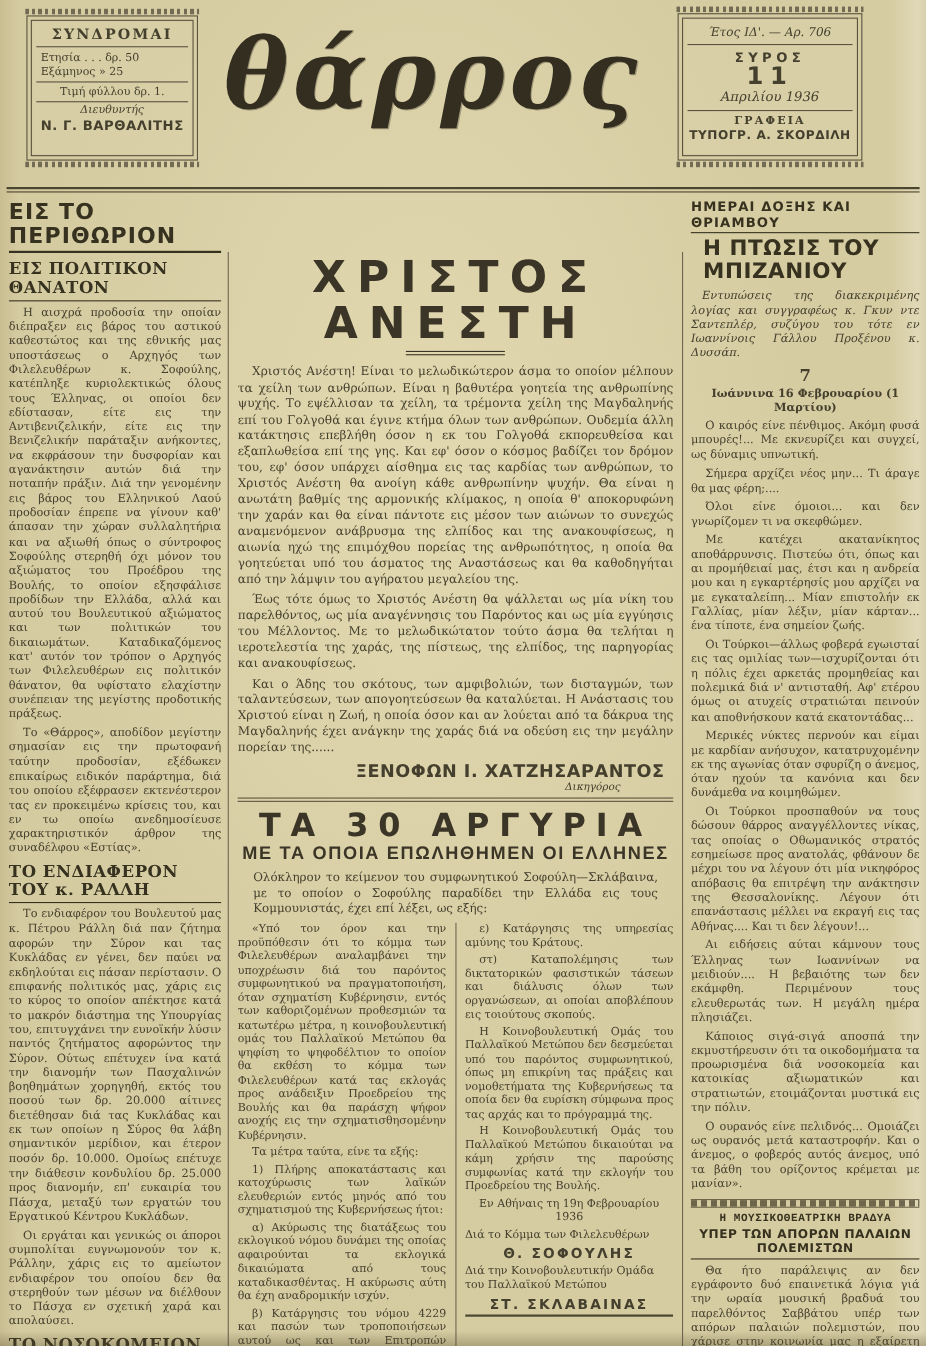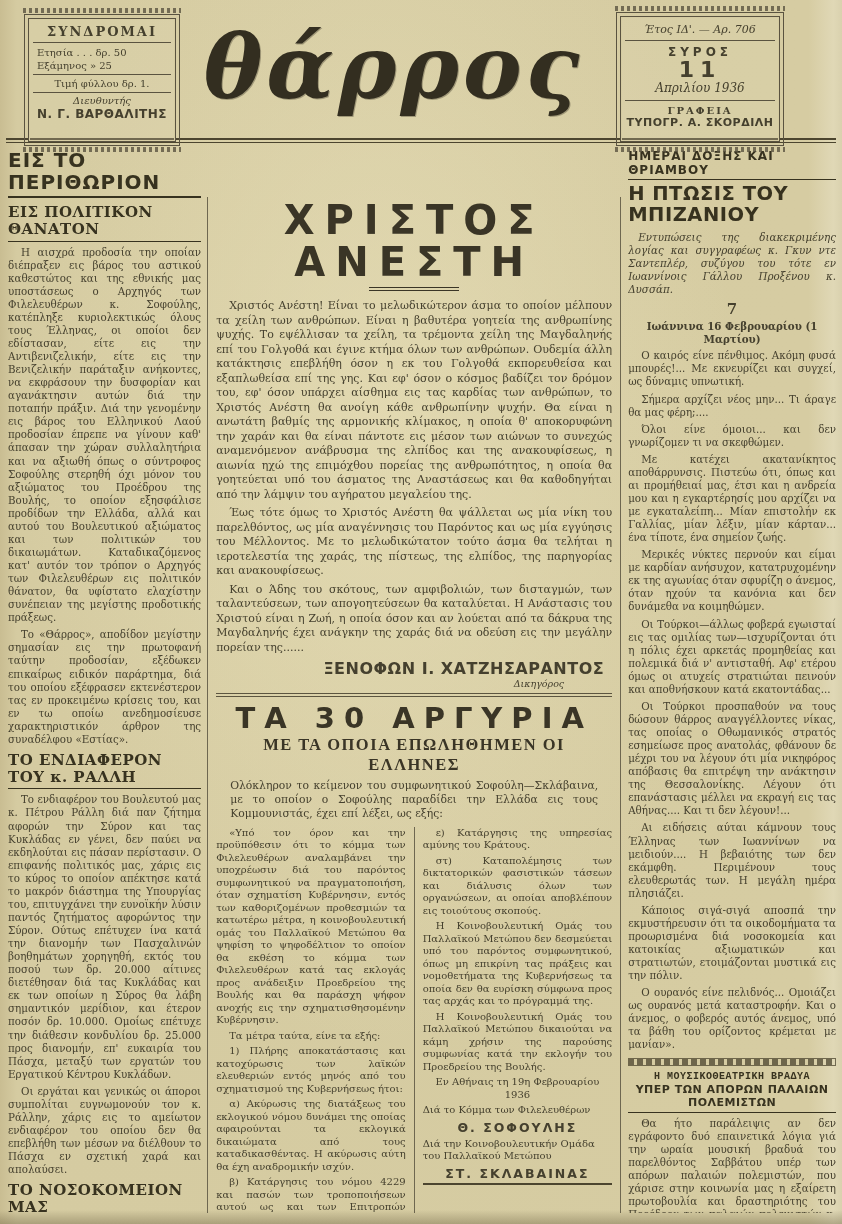--- a/index.html
+++ b/index.html
@@ -15,21 +15,21 @@
     color:#45402e;
     font-family:"DejaVu Serif", serif;
   }
   .page::after{
     content:"";position:absolute;left:0;right:0;bottom:0;height:14px;
     background:linear-gradient(180deg,rgba(0,0,0,0) 0,rgba(90,80,50,.35) 100%);
     pointer-events:none;
   }
 
   
-  .masthead{position:relative;height:138px;}
+  .masthead{position:relative;height:170px;}
   .ornate{
     position:absolute;
     border:1px solid #5a5340;
     box-shadow:inset 0 0 0 2px rgba(0,0,0,0), 0 0 0 3px rgba(90,83,64,0), inset 0 0 0 1px #d6cca2;
     outline:1px solid #5a5340;outline-offset:3px;
     background:rgba(224,216,180,.25);
     text-align:center;
   }
   .ornate::before,.ornate::after{
     content:"";position:absolute;left:-6px;right:-6px;height:5px;
@@ -93,21 +93,21 @@
   .signature{text-align:right;margin:2px 8px 4px 0;}
   .sig-name{font-weight:bold;font-size:16px;font-family:"DejaVu Sans",sans-serif;letter-spacing:.5px;text-align:right;}
   .sig-role{font-size:9.5px;font-style:italic;margin-right:40px;}
   .hr-double{border-top:1px solid #5c5540;border-bottom:1px solid #5c5540;height:2px;margin:4px 0 6px;}
 
   .headline-lg{
     font-family:"DejaVu Sans",sans-serif;font-weight:bold;color:#3a3526;
     font-size:29px;letter-spacing:9px;text-align:center;line-height:1.1;
   }
   .headline-md{
-    font-family:Liberation Serif, serif;font-weight:bold;color:#3a3526;
+    font-family:Liberation Sans, sans-serif;font-weight:bold;color:#3a3526;
     font-size:16.5px;letter-spacing:1.5px;text-align:center;line-height:1.2;margin-bottom:4px;
   }
   .agreement-lead{font-weight:normal;font-size:10.8px;line-height:1.3;text-indent:0;padding:0 14px;margin-bottom:6px;}
 
   .twocol{display:flex;}
   .twocol .subcol{width:50%;overflow:hidden;}
   .twocol .subcol + .subcol{border-left:1px solid #6e6750;padding-left:8px;}
   .twocol .subcol:first-child{padding-right:8px;}
   .twocol p{font-size:10px;line-height:1.25;margin-bottom:3px;}
 
@@ -116,21 +116,21 @@
   .sig-big{font-family:"DejaVu Sans",sans-serif;font-weight:bold;font-size:12.5px;letter-spacing:2px;text-align:center;margin:1px 0 3px;}
   .sig-final{border-bottom:2px solid #4c452f;padding-bottom:2px;}
 
   
   .kicker{
     font-family:"DejaVu Sans",sans-serif;font-weight:bold;font-size:12px;letter-spacing:1px;
     border-bottom:1px solid #37321f;padding-bottom:2px;margin-bottom:3px;color:#37321f;
   }
   .headline-r{
     font-family:"DejaVu Sans",sans-serif;font-weight:bold;font-size:19.5px;letter-spacing:.5px;
-    color:#37321f;line-height:1.1;margin-bottom:5px;
+    color:#37321f;line-height:1.1;margin-bottom:5px;margin-left:11px;
   }
   .intro-italic{font-style:italic;font-size:9.8px;line-height:1.3;text-align:justify;text-indent:10px;margin-bottom:4px;}
   .chapter-no{text-align:center;font-size:15px;font-weight:bold;margin:2px 0;}
   .dateline{text-align:center;font-weight:bold;font-size:10.3px;text-indent:0;margin-bottom:3px;}
 
   .ornament-rule{
     height:6px;margin:6px 0 5px;
     background:repeating-linear-gradient(90deg,#4c452f 0 6px,transparent 6px 9px);
     opacity:.75;border-top:1px solid #4c452f;border-bottom:1px solid #4c452f;
   }
@@ -169,21 +169,21 @@
 
     <div class="col col-left">
       <div class="sec-head">ΕΙΣ ΤΟ ΠΕΡΙΘΩΡΙΟΝ</div>
 
       <div class="art-head">ΕΙΣ ΠΟΛΙΤΙΚΟΝ ΘΑΝΑΤΟΝ</div>
       <p>Η αισχρά προδοσία την οποίαν διέπραξεν εις βάρος του αστικού καθεστώτος και της εθνικής μας υποστάσεως ο Αρχηγός των Φιλελευθέρων κ. Σοφούλης, κατέπληξε κυριολεκτικώς όλους τους Έλληνας, οι οποίοι δεν εδίστασαν, είτε εις την Αντιβενιζελικήν, είτε εις την Βενιζελικήν παράταξιν ανήκοντες, να εκφράσουν την δυσφορίαν και αγανάκτησιν αυτών διά την ποταπήν πράξιν. Διά την γενομένην εις βάρος του Ελληνικού Λαού προδοσίαν έπρεπε να γίνουν καθ' άπασαν την χώραν συλλαλητήρια και να αξιωθή όπως ο σύντροφος Σοφούλης στερηθή όχι μόνον του αξιώματος του Προέδρου της Βουλής, το οποίον εξησφάλισε προδίδων την Ελλάδα, αλλά και αυτού του Βουλευτικού αξιώματος και των πολιτικών του δικαιωμάτων. Καταδικαζόμενος κατ' αυτόν τον τρόπον ο Αρχηγός των Φιλελευθέρων εις πολιτικόν θάνατον, θα υφίστατο ελαχίστην συνέπειαν της μεγίστης προδοτικής πράξεως.</p>
       <p>Το «Θάρρος», αποδίδον μεγίστην σημασίαν εις την πρωτοφανή ταύτην προδοσίαν, εξέδωκεν επικαίρως ειδικόν παράρτημα, διά του οποίου εξέφρασεν εκτενέστερον τας εν προκειμένω κρίσεις του, και εν τω οποίω ανεδημοσίευσε χαρακτηριστικόν άρθρον της συναδέλφου «Εστίας».</p>
 
       <div class="art-head">ΤΟ ΕΝΔΙΑΦΕΡΟΝ ΤΟΥ κ. ΡΑΛΛΗ</div>
       <p>Το ενδιαφέρον του Βουλευτού μας κ. Πέτρου Ράλλη διά παν ζήτημα αφορών την Σύρον και τας Κυκλάδας εν γένει, δεν παύει να εκδηλούται εις πάσαν περίστασιν. Ο επιφανής πολιτικός μας, χάρις εις το κύρος το οποίον απέκτησε κατά το μακρόν διάστημα της Υπουργίας του, επιτυγχάνει την ευνοϊκήν λύσιν παντός ζητήματος αφορώντος την Σύρον. Ούτως επέτυχεν ίνα κατά την διανομήν των Πασχαλινών βοηθημάτων χορηγηθή, εκτός του ποσού των δρ. 20.000 αίτινες διετέθησαν διά τας Κυκλάδας και εκ των οποίων η Σύρος θα λάβη σημαντικόν μερίδιον, και έτερον ποσόν δρ. 10.000. Ομοίως επέτυχε την διάθεσιν κονδυλίου δρ. 25.000 προς διανομήν, επ' ευκαιρία του Πάσχα, μεταξύ των εργατών του Εργατικού Κέντρου Κυκλάδων.</p>
-      <p>Οι εργάται και γενικώς οι άποροι συμπολίται ευγνωμονούν τον κ. Ράλλην, χάρις εις το αμείωτον ενδιαφέρον του οποίου δεν θα επεβλήθη των μέσων να διέλθουν το Πάσχα εν σχετική χαρά και απολαύσει.</p>
+      <p>Οι εργάται και γενικώς οι άποροι συμπολίται ευγνωμονούν τον κ. Ράλλην, χάρις εις το αμείωτον ενδιαφέρον του οποίου δεν θα στερηθούν των μέσων να διέλθουν το Πάσχα εν σχετική χαρά και απολαύσει.</p>
 
       <div class="art-head">ΤΟ ΝΟΣΟΚΟΜΕΙΟΝ ΜΑΣ</div>
 
     </div>
 
     <div class="col col-center">
       <div class="headline-xl">ΧΡΙΣΤΟΣ ΑΝΕΣΤΗ</div>
       <div class="headline-underline"></div>
 
       <div class="lead-body">
@@ -231,22 +231,22 @@
       <div class="kicker">ΗΜΕΡΑΙ ΔΟΞΗΣ ΚΑΙ ΘΡΙΑΜΒΟΥ</div>
       <div class="headline-r">Η ΠΤΩΣΙΣ ΤΟΥ ΜΠΙΖΑΝΙΟΥ</div>
       <p class="intro-italic">Εντυπώσεις της διακεκριμένης λογίας και συγγραφέως κ. Γκυν ντε Σαντεπλέρ, συζύγου του τότε εν Ιωαννίνοις Γάλλου Προξένου κ. Δυσσάπ.</p>
       <div class="chapter-no">7</div>
       <p class="dateline">Ιωάννινα 16 Φεβρουαρίου (1 Μαρτίου)</p>
 
       <p>Ο καιρός είνε πένθιμος. Ακόμη φυσά μπουρές!... Με εκνευρίζει και συγχεί, ως δύναμις υπνωτική.</p>
       <p>Σήμερα αρχίζει νέος μην... Τι άραγε θα μας φέρη;....</p>
       <p>Όλοι είνε όμοιοι... και δεν γνωρίζομεν τι να σκεφθώμεν.</p>
       <p>Με κατέχει ακατανίκητος αποθάρρυνσις. Πιστεύω ότι, όπως και αι προμήθειαί μας, έτσι και η ανδρεία μου και η εγκαρτέρησίς μου αρχίζει να με εγκαταλείπη... Μίαν επιστολήν εκ Γαλλίας, μίαν λέξιν, μίαν κάρταν... ένα τίποτε, ένα σημείον ζωής.</p>
+      <p>Οι Τούρκοι—άλλως φοβερά εγωισταί εις τας ομιλίας των—ισχυρίζονται ότι η πόλις έχει αρκετάς προμηθείας και πολεμικά διά ν' αντισταθή. Αφ' ετέρου όμως οι ατυχείς στρατιώται πεινούν και αποθνήσκουν κατά εκατοντάδας...</p>
       <p>Μερικές νύκτες περνούν και είμαι με καρδίαν ανήσυχον, κατατρυχομένην εκ της αγωνίας όταν σφυρίζη ο άνεμος, όταν ηχούν τα κανόνια και δεν δυνάμεθα να κοιμηθώμεν.</p>
-      <p>Οι Τούρκοι—άλλως φοβερά εγωισταί εις τας ομιλίας των—ισχυρίζονται ότι η πόλις έχει αρκετάς προμηθείας και πολεμικά διά ν' αντισταθή. Αφ' ετέρου όμως οι ατυχείς στρατιώται πεινούν και αποθνήσκουν κατά εκατοντάδας...</p>
       <p>Οι Τούρκοι προσπαθούν να τους δώσουν θάρρος αναγγέλλοντες νίκας, τας οποίας ο Οθωμανικός στρατός εσημείωσε προς ανατολάς, φθάνουν δε μέχρι του να λέγουν ότι μία νικηφόρος απόβασις θα επιτρέψη την ανάκτησιν της Θεσσαλονίκης. Λέγουν ότι επανάστασις μέλλει να εκραγή εις τας Αθήνας.... Και τι δεν λέγουν!...</p>
       <p>Αι ειδήσεις αύται κάμνουν τους Έλληνας των Ιωαννίνων να μειδιούν.... Η βεβαιότης των δεν εκάμφθη. Περιμένουν τους ελευθερωτάς των. Η μεγάλη ημέρα πλησιάζει.</p>
       <p>Κάποιος σιγά-σιγά αποσπά την εκμυστήρευσιν ότι τα οικοδομήματα τα προωρισμένα διά νοσοκομεία και κατοικίας αξιωματικών και στρατιωτών, ετοιμάζονται μυστικά εις την πόλιν.</p>
       <p>Ο ουρανός είνε πελιδνός... Ομοιάζει ως ουρανός μετά καταστροφήν. Και ο άνεμος, ο φοβερός αυτός άνεμος, υπό τα βάθη του ορίζοντος κρέμεται με μανίαν».</p>
 
       <div class="ornament-rule"></div>
 
       <div class="r-head1">Η ΜΟΥΣΙΚΟΘΕΑΤΡΙΚΗ ΒΡΑΔΥΑ</div>
       <div class="r-head2">ΥΠΕΡ ΤΩΝ ΑΠΟΡΩΝ ΠΑΛΑΙΩΝ ΠΟΛΕΜΙΣΤΩΝ</div>
 

